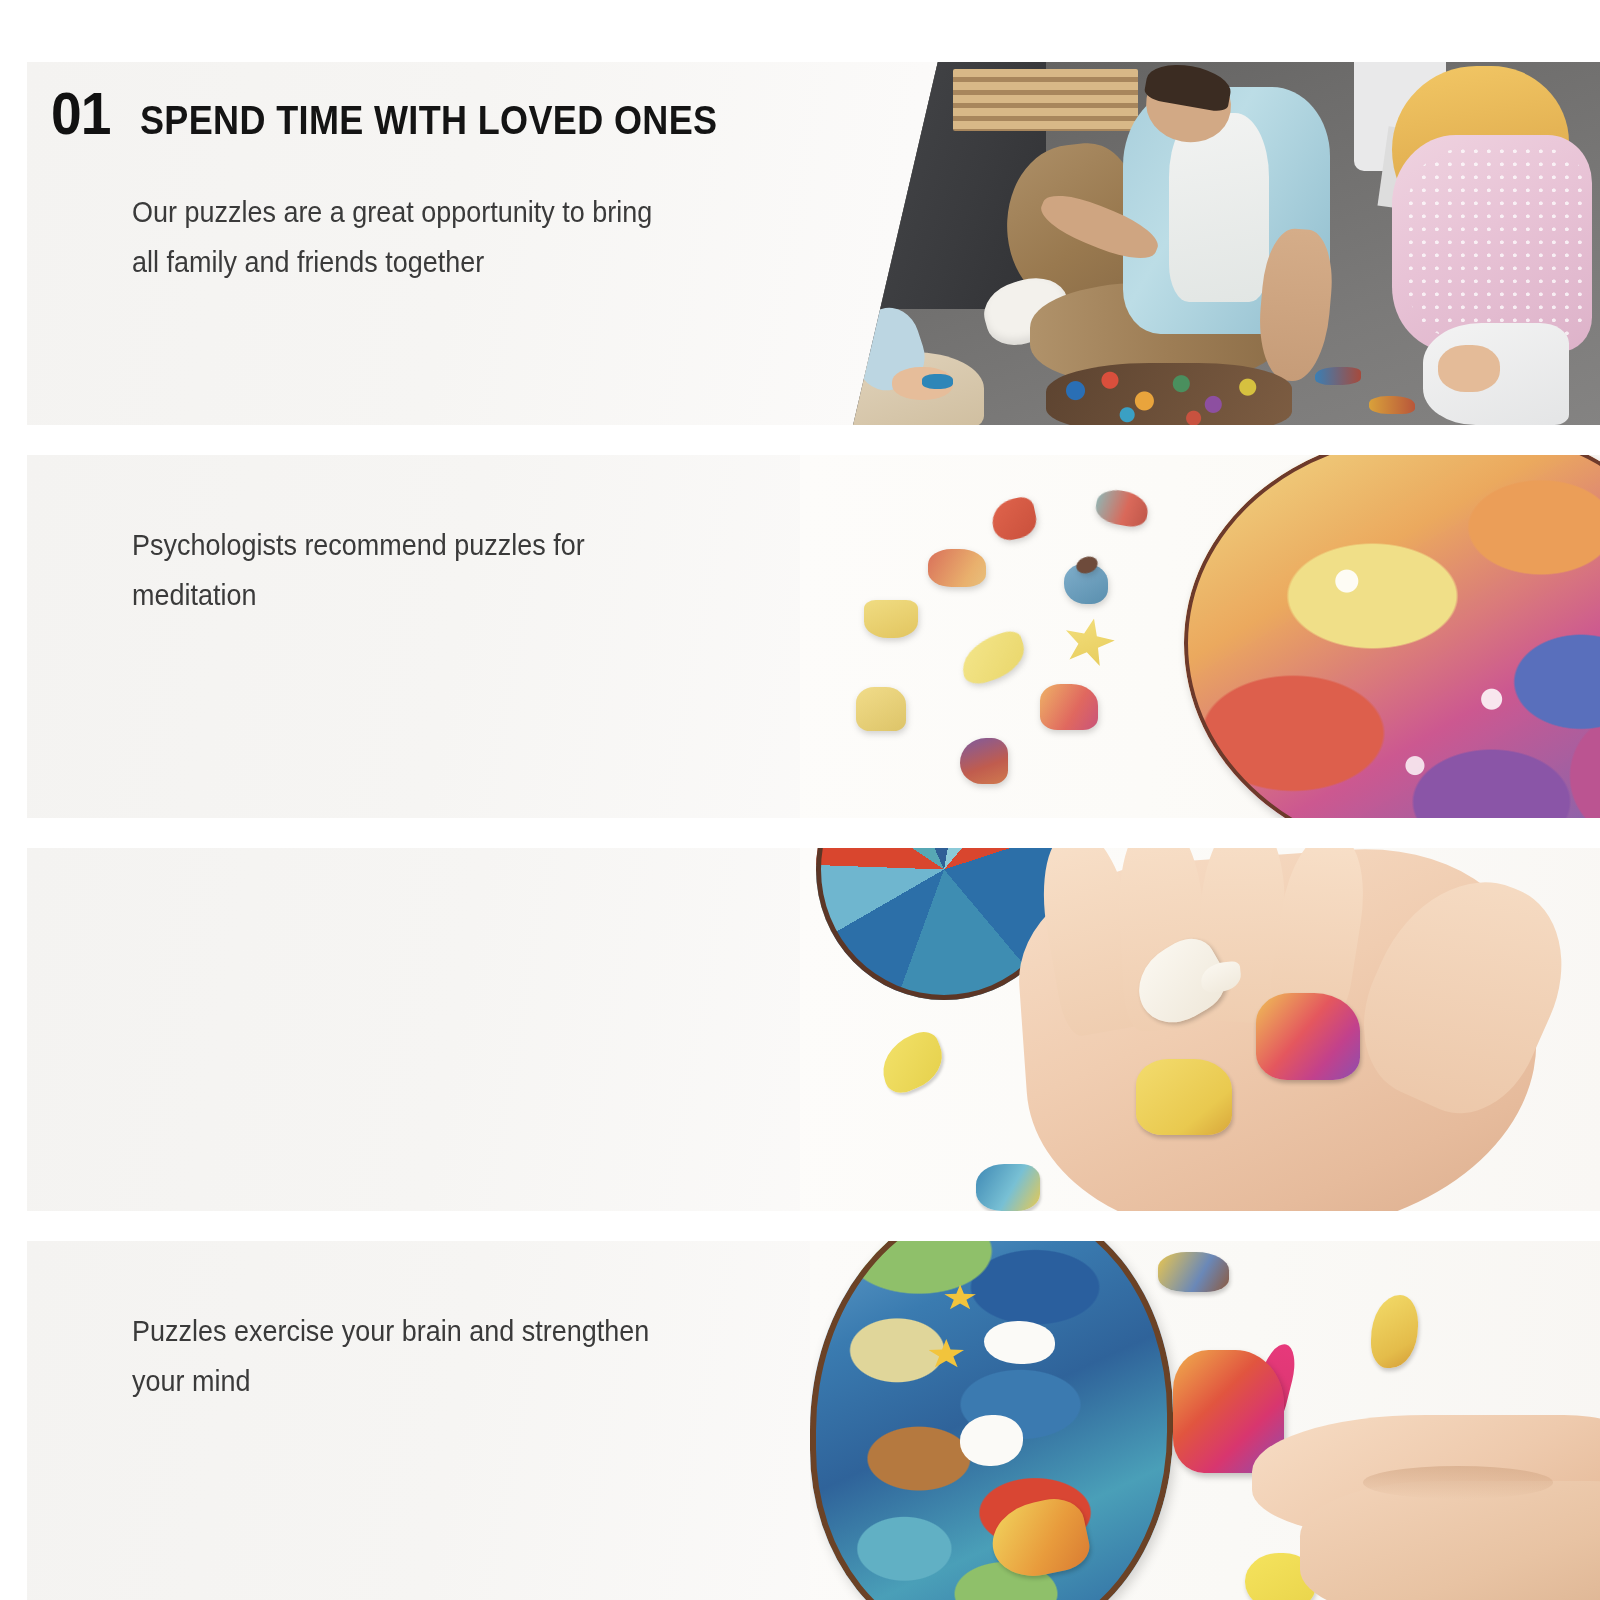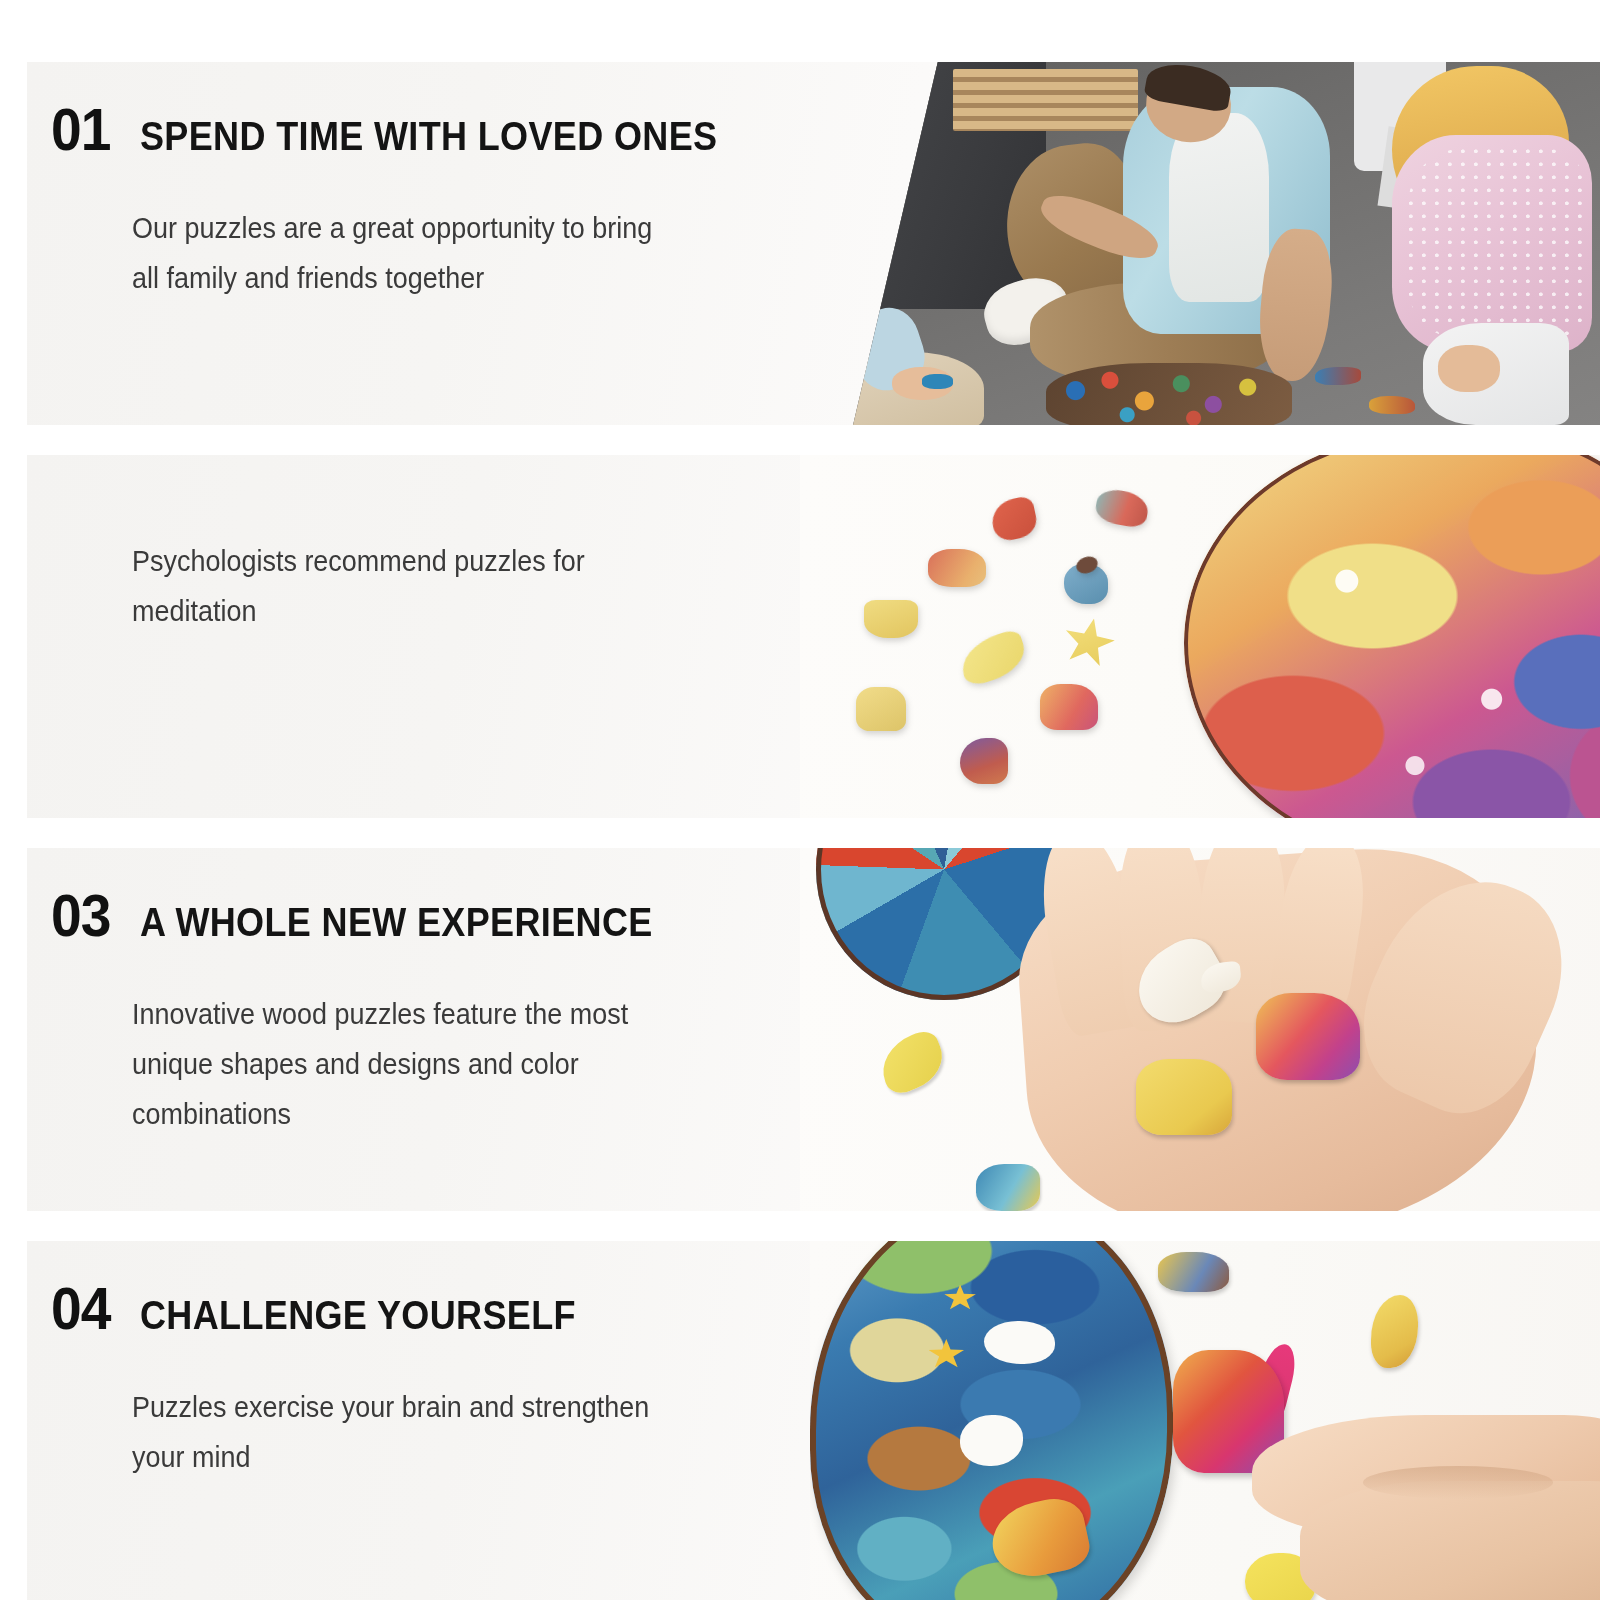--- a/index.html
+++ b/index.html
@@ -19,21 +19,21 @@
   .card {
     position:relative;
     margin:0 0 30px 27px;
     width:1573px;
     height:363px;
     background:linear-gradient(100deg,#f4f3f1 0%,#f6f5f3 28%,#fbfaf9 55%,#ffffff 80%);
     overflow:hidden;
   }
   .card-text {
     position:absolute;
-    left:0; top:16px;
+    left:0; top:0;
     width:820px; height:100%;
     z-index:3;
     padding:22px 0 0 12px;
   }
   .head-row {
     display:flex;
     align-items:baseline;
     gap:24px;
     padding-left:12px;
   }
@@ -401,55 +401,40 @@
       <div class="palm"></div>
       <div class="f1"></div>
         <div class="f2"></div>
         <div class="f3"></div>
         <div class="f4"></div>
       <div class="thumb"></div>
       <div class="dolphin"></div>
       <div class="pcat"></div>
       <div class="ycat"></div>
     </div>
-    <div class="card-text">
-      <div class="head-row">
-        <span class="num">03</span>
-        <h2 class="title">A WHOLE NEW EXPERIENCE</h2>
-      </div>
-      <div class="body">
-        <p>Innovative wood puzzles feature the most</p>
-        <p>unique shapes and designs and color</p>
-        <p>combinations</p>
-      </div>
-    </div>
   </section>
 
   <section class="card">
     <div class="photo p4">
       <div class="mandala"></div>
       <div class="star1"></div>
       <div class="star2"></div>
       <div class="hole1"></div>
       <div class="hole2"></div>
       <div class="topbit"></div>
       <div class="yleaf2"></div>
       <div class="fcat-tail"></div>
       <div class="fcat"></div>
       <div class="odolph"></div>
       <div class="ychip"></div>
       <div class="finger-top"></div>
       <div class="finger-bot"></div>
       <div class="knuckle"></div>
     </div>
     <div class="card-text">
-      <div class="head-row">
-        <span class="num">04</span>
-        <h2 class="title">CHALLENGE YOURSELF</h2>
-      </div>
       <div class="body">
         <p>Puzzles exercise your brain and strengthen</p>
         <p>your mind</p>
       </div>
     </div>
   </section>
 
 </div>
 
 </body></html>

